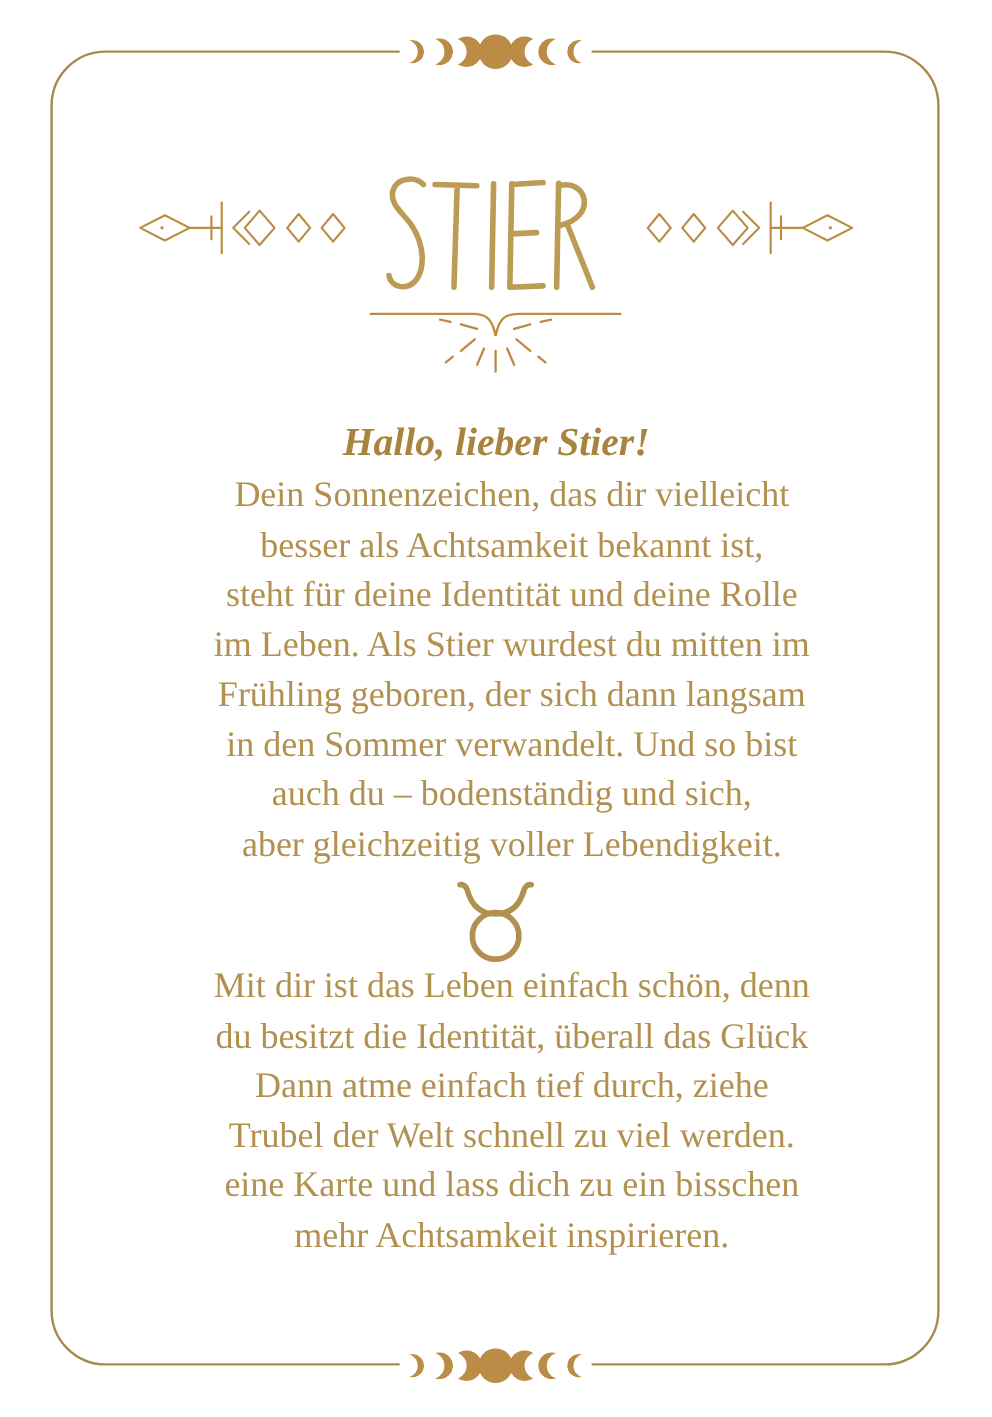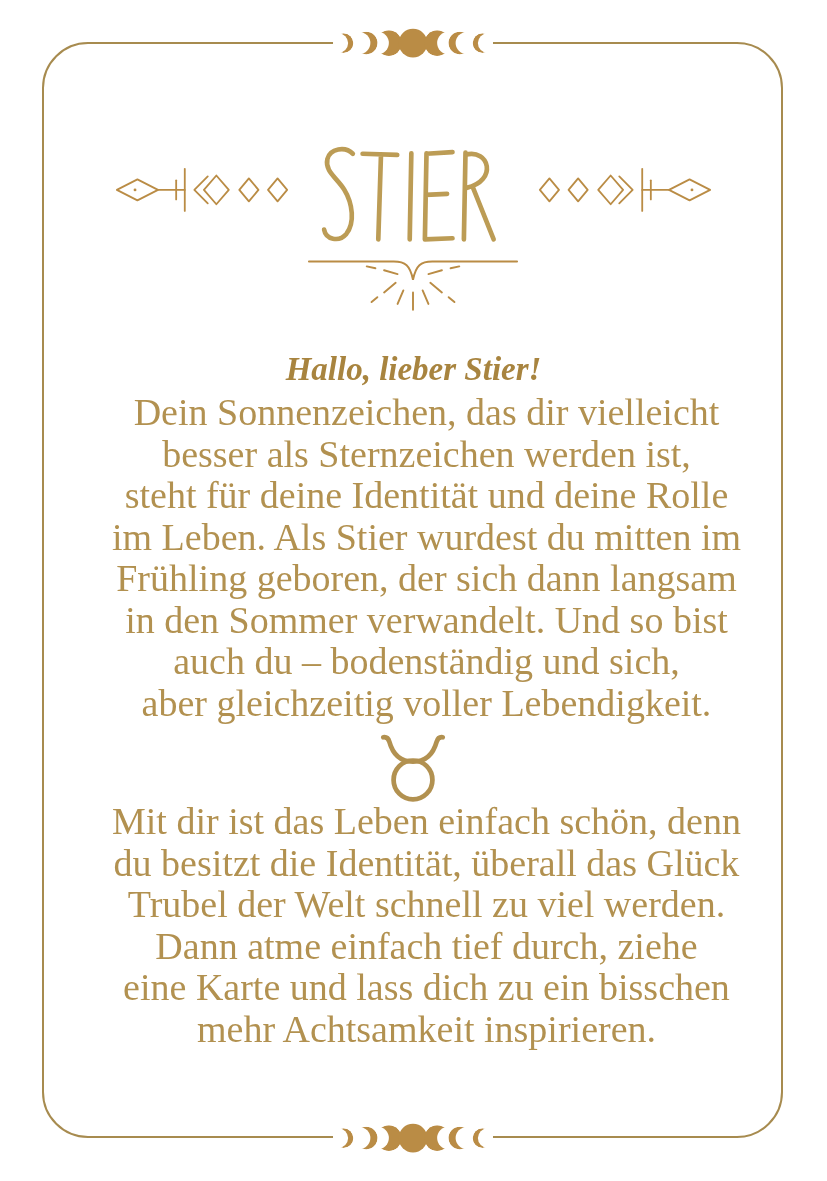--- a/index.html
+++ b/index.html
@@ -46,21 +46,21 @@
   .greeting {
     position: absolute; left: 0; right: 0; top: 349px;
     margin: 0;
     text-align: center;
     font-size: 33px; line-height: 41px;
     font-weight: bold; font-style: italic;
     color: var(--heading-text, #a8843f);
   }
 
   .para { position: absolute; left: 0; right: 0; text-align: center; color: var(--body-text, #b29150); }
-  .para .line { font-size: 38px; line-height: 41.5px; margin-left: 26px; }
+  .para .line { font-size: 30px; line-height: 41.5px; margin-left: 26px; }
   .para.intro { top: 392px; }
   .para.closing { top: 801px; }
 
   .taurus { position: absolute; left: 381px; top: 735px; width: 64px; }
   .taurus path, .taurus circle { stroke: var(--body-text, #b29150); fill: none; stroke-width: 6.2; stroke-linecap: round; }
 
   .sr {
     position: absolute; width: 1px; height: 1px;
     overflow: hidden; clip-path: inset(50%); white-space: nowrap;
   }
@@ -140,42 +140,42 @@
     <path d="M 2 12 L 90 12 C 102 12 107 16 110 31 C 113 16 118 12 130 12 L 218 12"></path>
     <path d="M 110 44 L 110 62"></path>
     <path d="M 94 25 L 80 21 M 71 19 L 62 17 M 92 34 L 80 44 M 73 49 L 67 54 M 100 42 L 94 56"></path>
     <path d="M 126 25 L 140 21 M 149 19 L 158 17 M 128 34 L 140 44 M 147 49 L 153 54 M 120 42 L 126 56"></path>
   </svg>
 
   <p class="greeting">Hallo, lieber Stier!</p>
 
   <div class="para intro">
     <div class="line">Dein Sonnenzeichen, das dir vielleicht</div>
-    <div class="line">besser als Sternzeichen werden ist,</div>
+    <div class="line">besser als Achtsamkeit bekannt ist,</div>
     <div class="line">steht für deine Identität und deine Rolle</div>
     <div class="line">im Leben. Als Stier wurdest du mitten im</div>
     <div class="line">Frühling geboren, der sich dann langsam</div>
     <div class="line">in den Sommer verwandelt. Und so bist</div>
     <div class="line">auch du – bodenständig und sich,</div>
     <div class="line">aber gleichzeitig voller Lebendigkeit.</div>
   </div>
 
   <div class="taurus">
     <span class="sr">Taurus</span>
     <svg width="64" height="67" viewBox="0 0 84 88" aria-hidden="true">
       <path d="M 3 3 C 6 2.5 9.5 4 11 9 C 16 27 27 35 42 35 C 57 35 68 27 73 9 C 74.5 4 78 2.5 81 3"></path>
       <circle cx="42" cy="59" r="25.5"></circle>
     </svg>
   </div>
 
   <div class="para closing">
     <div class="line">Mit dir ist das Leben einfach schön, denn</div>
     <div class="line">du besitzt die Identität, überall das Glück</div>
+    <div class="line">Dann atme einfach tief durch, ziehe</div>
     <div class="line">Trubel der Welt schnell zu viel werden.</div>
-    <div class="line">Dann atme einfach tief durch, ziehe</div>
     <div class="line">eine Karte und lass dich zu ein bisschen</div>
     <div class="line">mehr Achtsamkeit inspirieren.</div>
   </div>
 
   <svg class="moons bottom" viewBox="0 0 212 48">
     <use href="#moon-divider"></use>
   </svg>
 
 </div>
 

